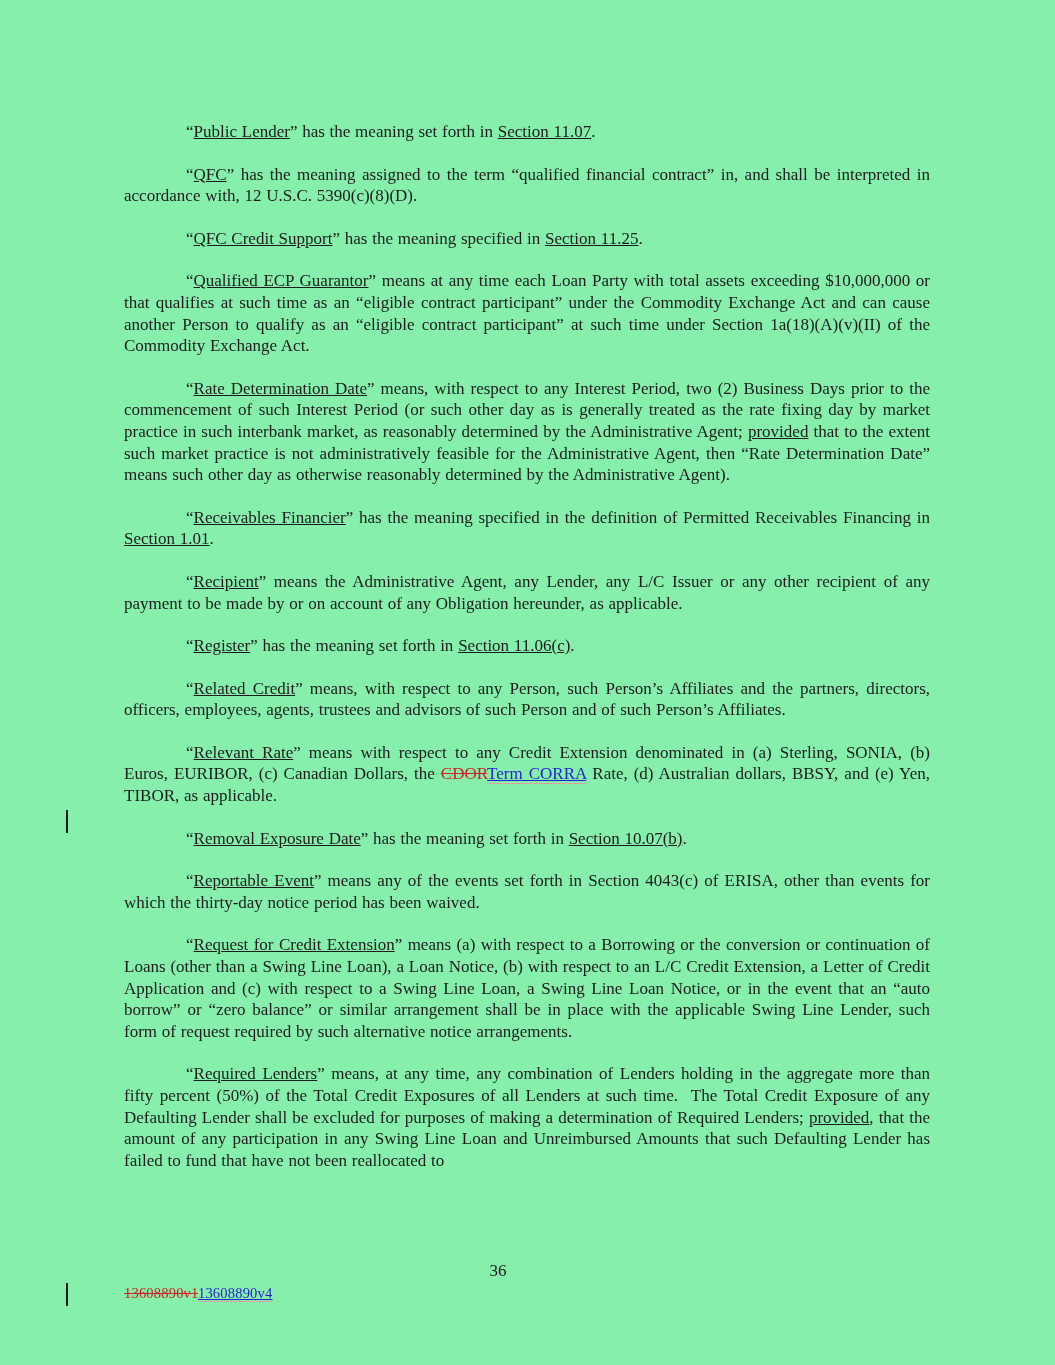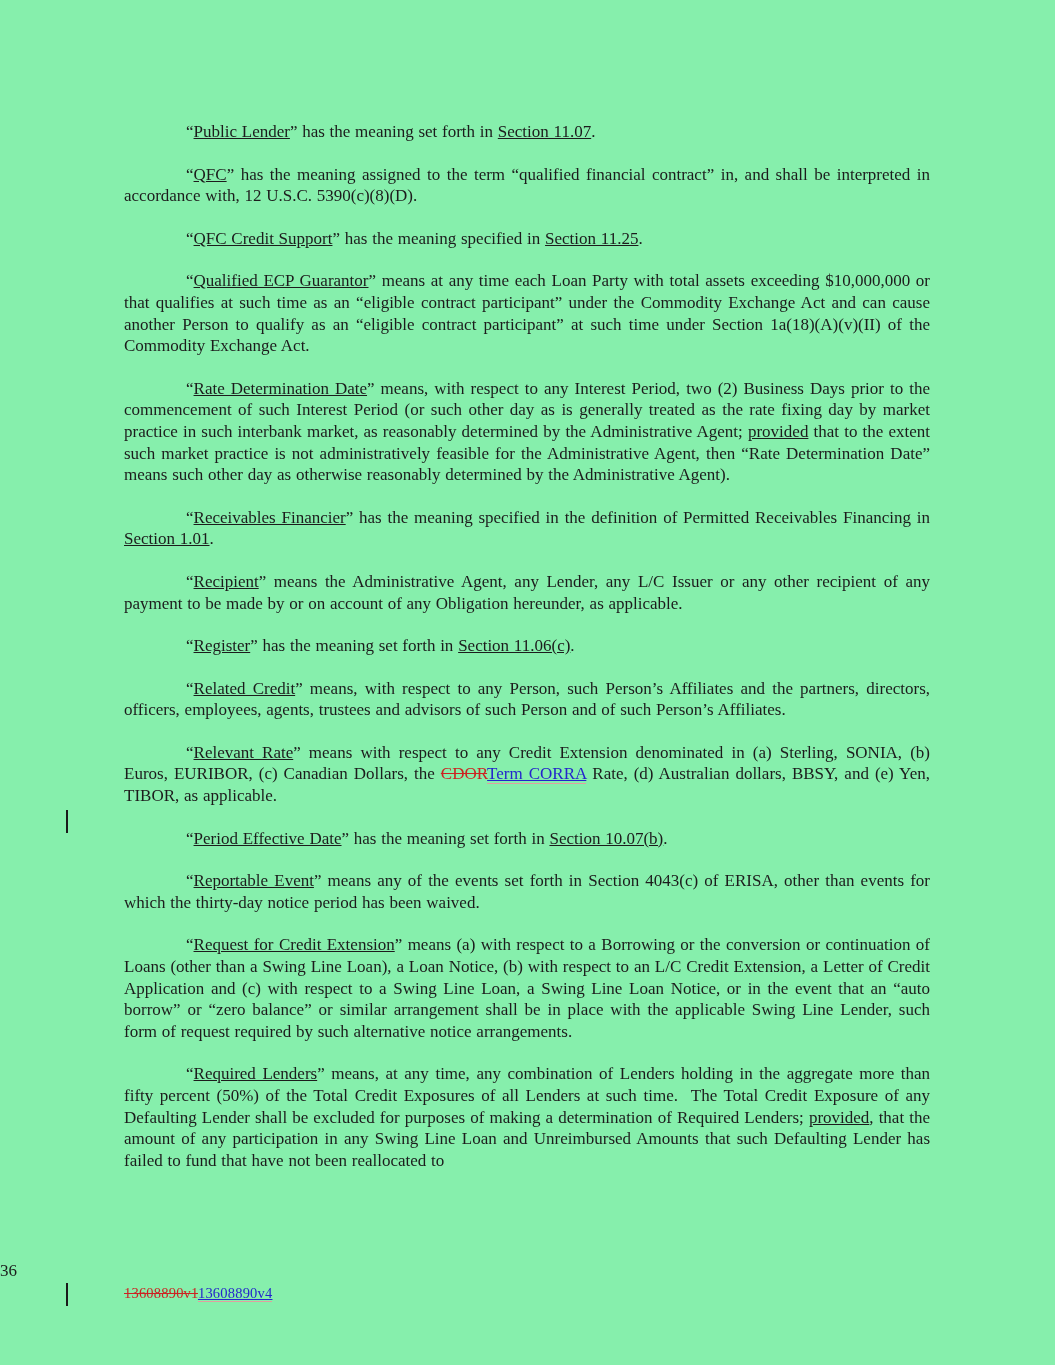--- a/index.html
+++ b/index.html
@@ -48,21 +48,21 @@
     height: 23px;
     background: #1a1a1a;
   }
   #changebar-relevant-rate { top: 810px; }
   #changebar-footer { top: 1283px; }
   .pagenum {
     position: absolute;
     top: 1261px;
     left: 0;
     width: 996px;
-    text-align: left;
+    text-align: center;
     font-size: 17px;
   }
   .docids {
     position: absolute;
     top: 1285px;
     left: 124px;
     font-size: 14.5px;
     letter-spacing: 0.2px;
   }
 </style>
@@ -75,21 +75,21 @@
       <p class="para"><span class="seg">“</span><span class="dt">Public Lender</span><span class="seg">” has the meaning set forth in </span><span class="u">Section 11.07</span><span class="seg">.</span></p>
       <p class="para"><span class="seg">“</span><span class="dt">QFC</span><span class="seg">” has the meaning assigned to the term “qualified financial contract” in, and shall be interpreted in accordance with, 12 U.S.C. 5390(c)(8)(D).</span></p>
       <p class="para"><span class="seg">“</span><span class="dt">QFC Credit Support</span><span class="seg">” has the meaning specified in </span><span class="u">Section 11.25</span><span class="seg">.</span></p>
       <p class="para"><span class="seg">“</span><span class="dt">Qualified ECP Guarantor</span><span class="seg">” means at any time each Loan Party with total assets exceeding $10,000,000 or that qualifies at such time as an “eligible contract participant” under the Commodity Exchange Act and can cause another Person to qualify as an “eligible contract participant” at such time under Section 1a(18)(A)(v)(II) of the Commodity Exchange Act.</span></p>
       <p class="para"><span class="seg">“</span><span class="dt">Rate Determination Date</span><span class="seg">” means, with respect to any Interest Period, two (2) Business Days prior to the commencement of such Interest Period (or such other day as is generally treated as the rate fixing day by market practice in such interbank market, as reasonably determined by the Administrative Agent; </span><span class="u">provided</span><span class="seg"> that to the extent such market practice is not administratively feasible for the Administrative Agent, then “Rate Determination Date” means such other day as otherwise reasonably determined by the Administrative Agent).</span></p>
       <p class="para"><span class="seg">“</span><span class="dt">Receivables Financier</span><span class="seg">” has the meaning specified in the definition of Permitted Receivables Financing in </span><span class="u">Section 1.01</span><span class="seg">.</span></p>
       <p class="para"><span class="seg">“</span><span class="dt">Recipient</span><span class="seg">” means the Administrative Agent, any Lender, any L/C Issuer or any other recipient of any payment to be made by or on account of any Obligation hereunder, as applicable.</span></p>
       <p class="para"><span class="seg">“</span><span class="dt">Register</span><span class="seg">” has the meaning set forth in </span><span class="u">Section 11.06(c)</span><span class="seg">.</span></p>
       <p class="para"><span class="seg">“</span><span class="dt">Related Credit</span><span class="seg">” means, with respect to any Person, such Person’s Affiliates and the partners, directors, officers, employees, agents, trustees and advisors of such Person and of such Person’s Affiliates.</span></p>
       <p class="para"><span class="seg">“</span><span class="dt">Relevant Rate</span><span class="seg">” means with respect to any Credit Extension denominated in (a) Sterling, SONIA, (b) Euros, EURIBOR, (c) Canadian Dollars, the </span><span class="del">CDOR</span><span class="ins">Term CORRA</span><span class="seg"> Rate, (d) Australian dollars, BBSY, and (e) Yen, TIBOR, as applicable.</span></p>
-      <p class="para"><span class="seg">“</span><span class="dt">Period Effective Date</span><span class="seg">” has the meaning set forth in </span><span class="u">Section 10.07(b)</span><span class="seg">.</span></p>
+      <p class="para"><span class="seg">“</span><span class="dt">Removal Exposure Date</span><span class="seg">” has the meaning set forth in </span><span class="u">Section 10.07(b)</span><span class="seg">.</span></p>
       <p class="para"><span class="seg">“</span><span class="dt">Reportable Event</span><span class="seg">” means any of the events set forth in Section 4043(c) of ERISA, other than events for which the thirty-day notice period has been waived.</span></p>
       <p class="para"><span class="seg">“</span><span class="dt">Request for Credit Extension</span><span class="seg">” means (a) with respect to a Borrowing or the conversion or continuation of Loans (other than a Swing Line Loan), a Loan Notice, (b) with respect to an L/C Credit Extension, a Letter of Credit Application and (c) with respect to a Swing Line Loan, a Swing Line Loan Notice, or in the event that an “auto borrow” or “zero balance” or similar arrangement shall be in place with the applicable Swing Line Lender, such form of request required by such alternative notice arrangements.</span></p>
       <p class="para"><span class="seg">“</span><span class="dt">Required Lenders</span><span class="seg">” means, at any time, any combination of Lenders holding in the aggregate more than fifty percent (50%) of the Total Credit Exposures of all Lenders at such time.&nbsp; The Total Credit Exposure of any Defaulting Lender shall be excluded for purposes of making a determination of Required Lenders; </span><span class="u">provided</span><span class="seg">, that the amount of any participation in any Swing Line Loan and Unreimbursed Amounts that such Defaulting Lender has failed to fund that have not been reallocated to</span></p>
     </div>
 
   <div class="changebar" id="changebar-relevant-rate"></div>
   <div class="changebar" id="changebar-footer"></div>
 
   <div class="pagenum">36</div>
 

